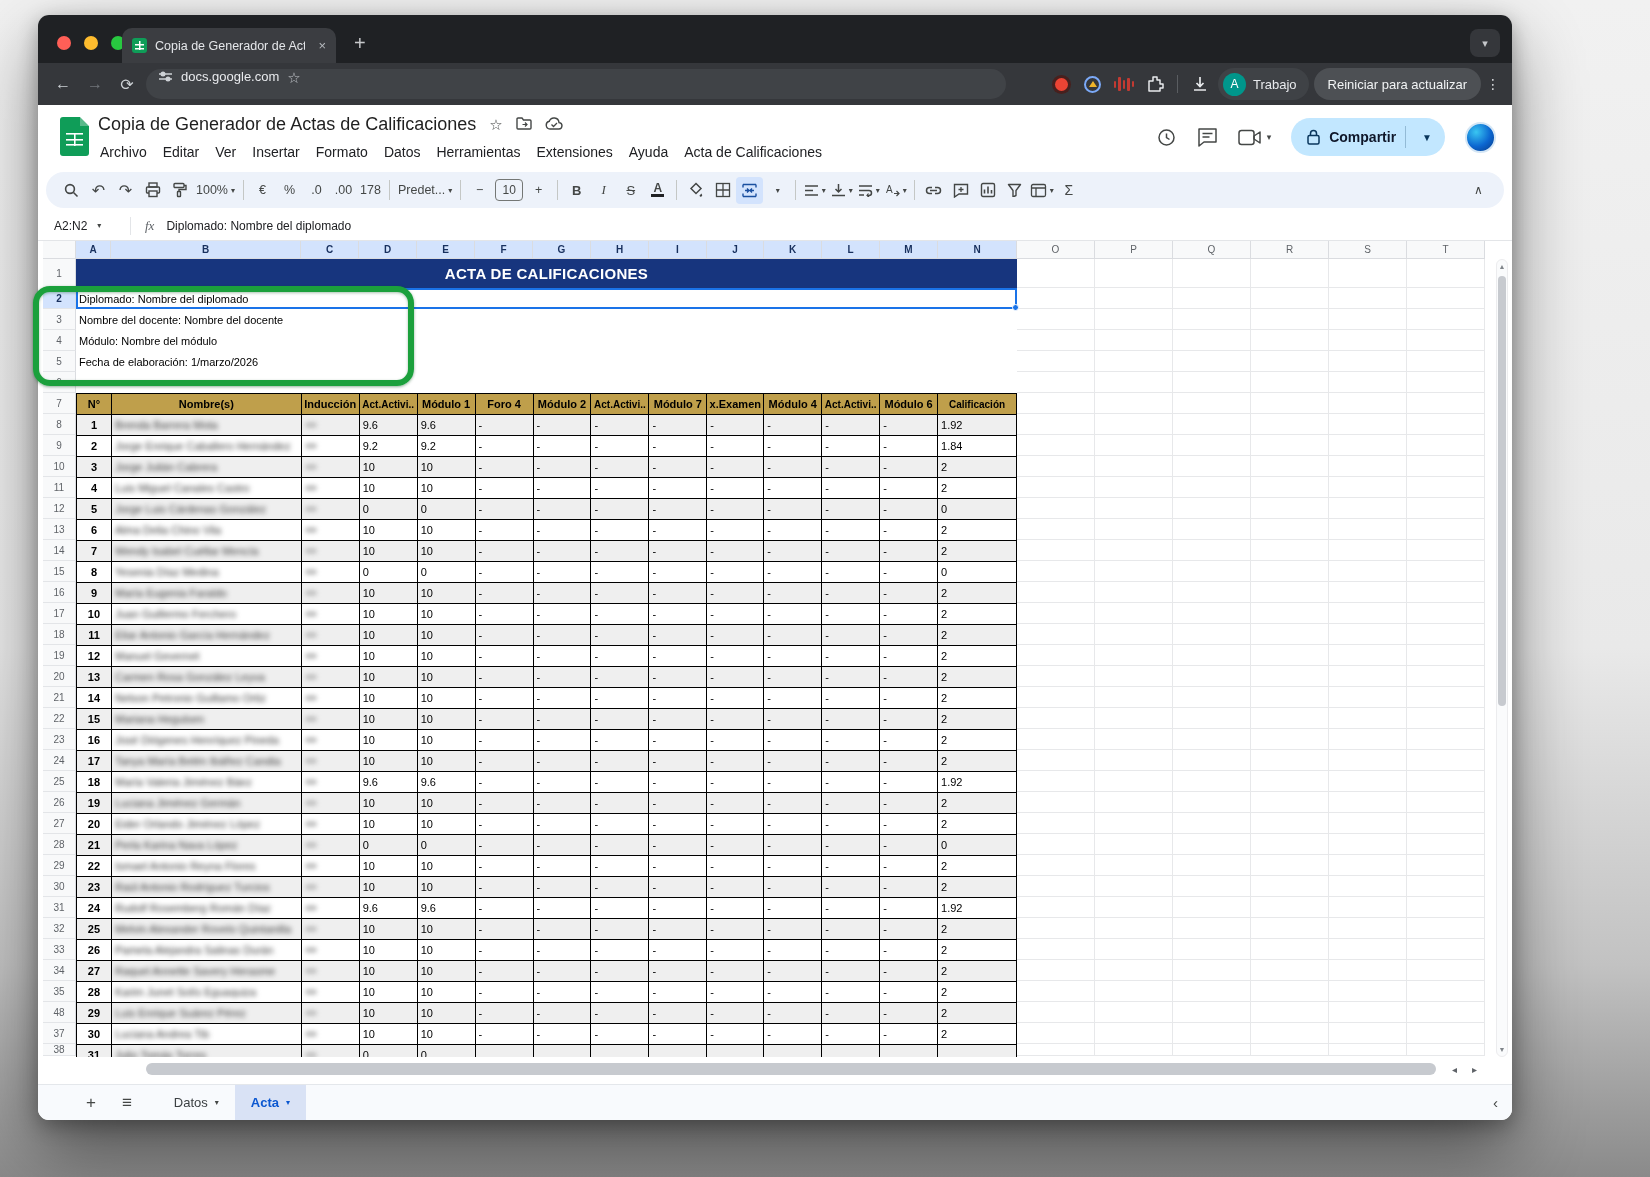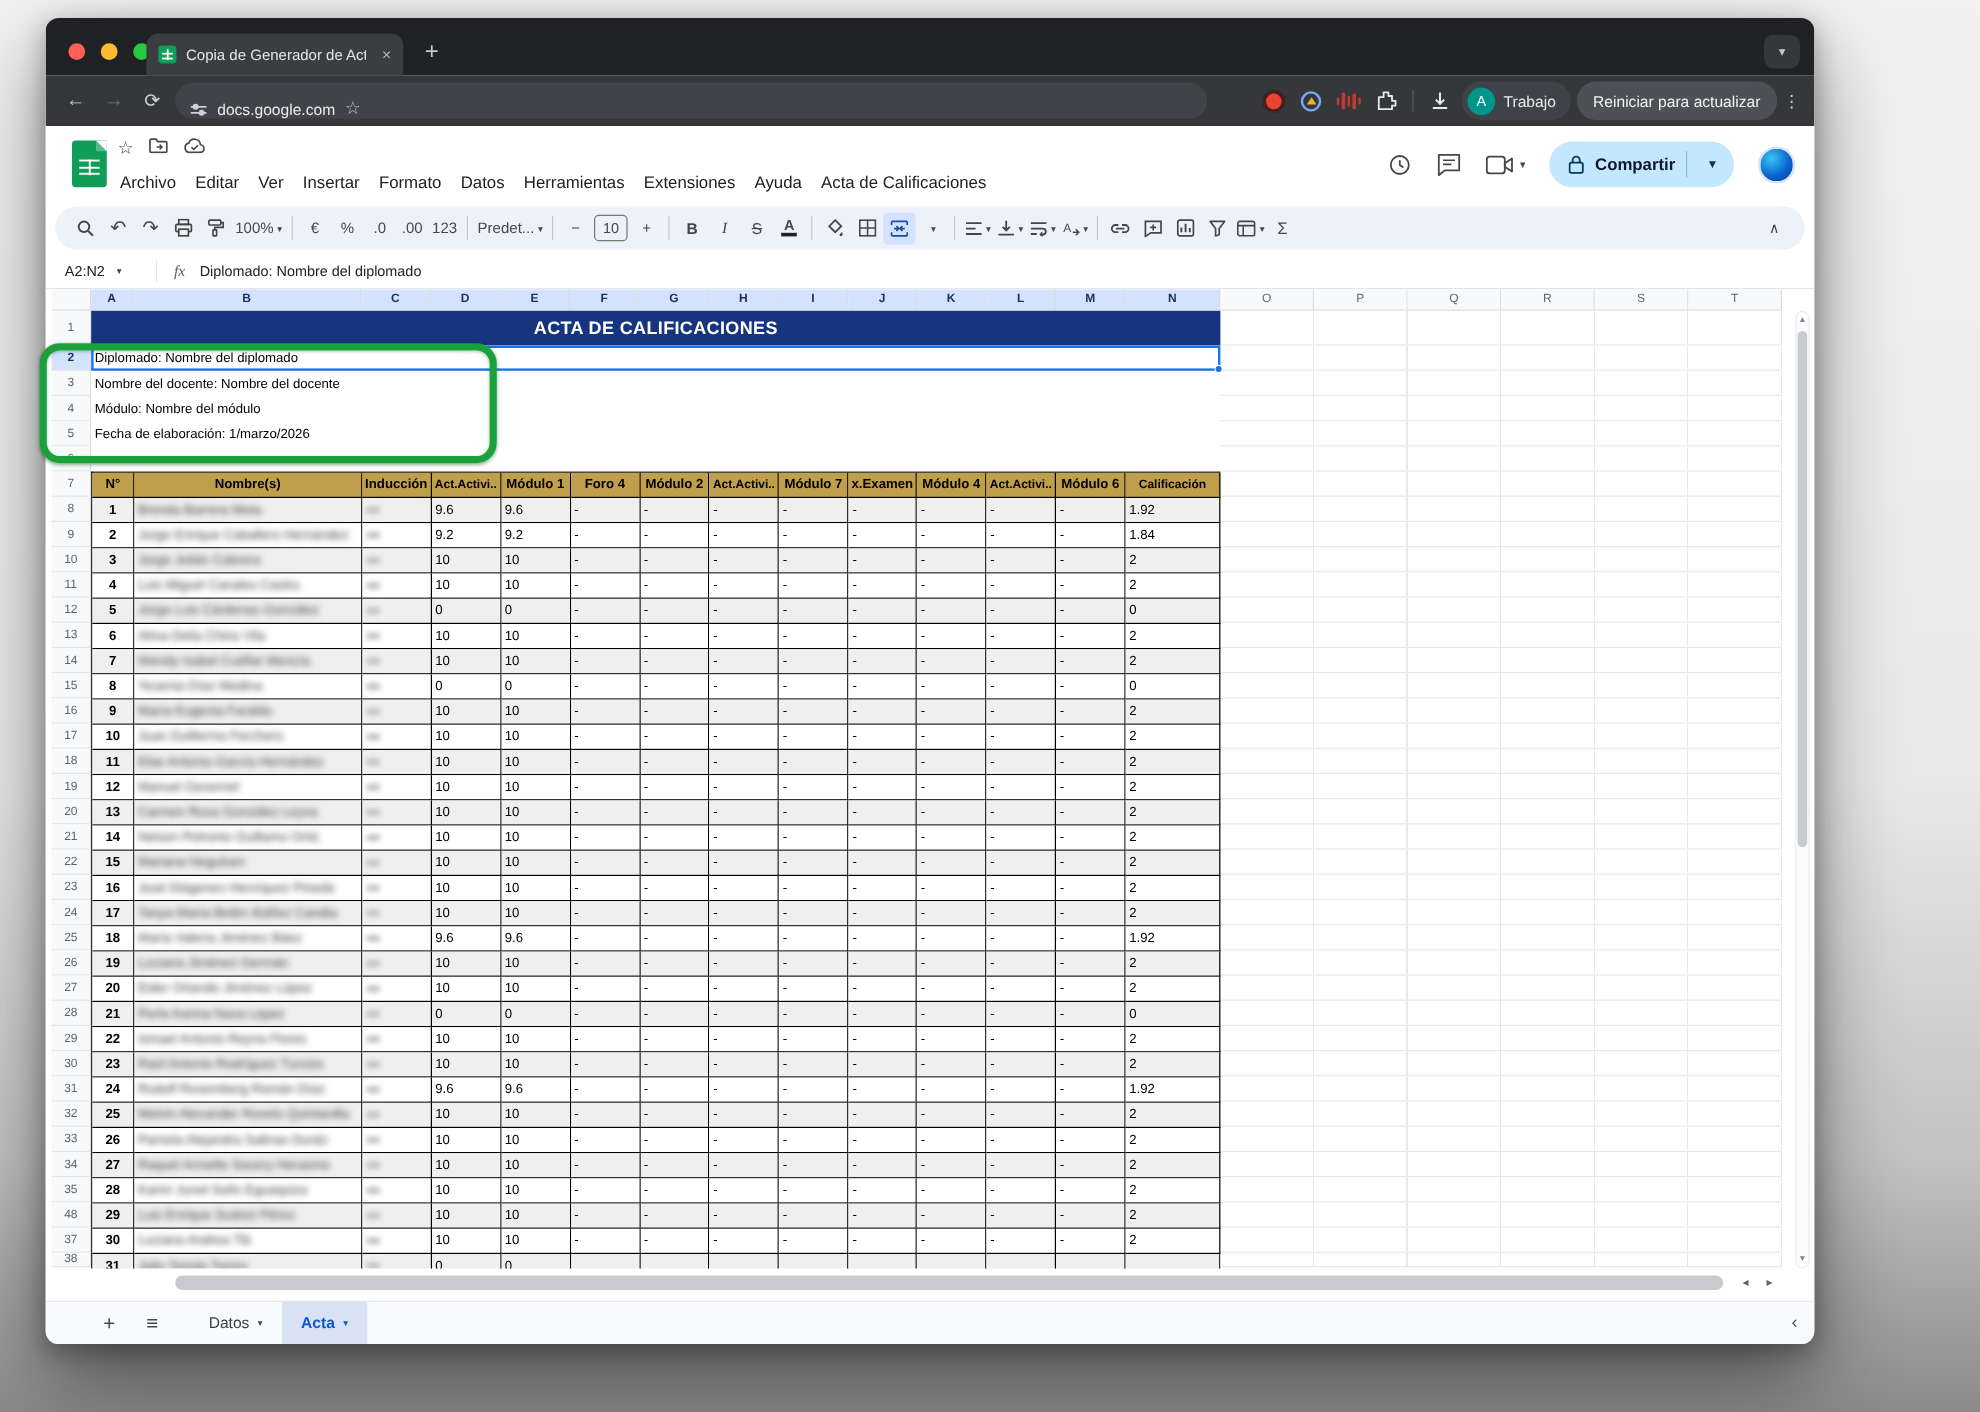--- a/index.html
+++ b/index.html
@@ -22,21 +22,21 @@
   .tabsearch { position:absolute; right:12px; top:14px; width:30px; height:28px; background:#35373b; border-radius:8px;
                color:#c6c8cb; display:flex; align-items:center; justify-content:center; font-size:11px; }
   .favicon16 { width:15px; height:15px; border-radius:3px; background:#0f9d58; position:relative; flex:0 0 auto; }
   .favicon16::after { content:""; position:absolute; left:3px; top:3px; right:3px; bottom:3px;
       background:linear-gradient(#fff,#fff) 0 3px/9px 1.5px no-repeat, linear-gradient(#fff,#fff) 0 6.5px/9px 1.5px no-repeat, linear-gradient(#fff,#fff) 4px 0/1.5px 9px no-repeat; }
 
   
   .urlbar { height:42px; background:#35373b; display:flex; align-items:center; padding:0 12px; gap:6px; }
   .navic { width:26px; text-align:center; color:#cdd1d5; font-size:16px; }
   .navic.dis { color:#72767b; }
-  .urlpill { width:860px; height:30px; background:#404347; border-radius:15px; display:flex; align-items:flex-end; padding:0 12px; gap:8px; }
+  .urlpill { width:860px; height:30px; background:#404347; border-radius:15px; display:flex; align-items:flex-start; padding:0 12px; gap:8px; }
   .urlhost { color:#e8eaed; font-size:13px; }
   .urlpath { color:#9aa0a6; font-size:13px; white-space:nowrap; overflow:hidden; flex:1; }
   .urlstar { color:#bdc1c6; font-size:15px; }
   .uright { margin-left:auto; display:flex; align-items:center; gap:5px; }
   .cicon { width:26px; height:26px; display:flex; align-items:center; justify-content:center; }
   .recdot { width:13px; height:13px; border-radius:50%; background:#ec4434; box-shadow:0 0 0 3px #47201e; }
   .bluering { width:17px; height:17px; border-radius:50%; border:2.5px solid #7ba9f7; display:flex; align-items:center; justify-content:center; }
   .bluering i { width:0; height:0; border-left:4px solid transparent; border-right:4px solid transparent; border-bottom:6px solid #f0b429; }
   .wave { display:flex; align-items:center; gap:2px; height:16px; }
   .wave i { width:2.5px; background:#c23a32; border-radius:1px; }
@@ -214,20 +214,21 @@
         <span class="lbl">Trabajo</span>
       </span>
       <span class="restart">Reiniciar para actualizar</span>
       <span class="kebab">⋮</span>
     </div>
   </div>
 
   <div class="shead">
     <div class="slogo"></div>
     <div class="dtitle">
+      <span>Copia de Generador de Actas de Calificaciones</span>
       <span class="ticon">☆</span>
       <span class="ticon">
         <svg width="16" height="14" viewBox="0 0 16 14">
             <path d="M1 3a1 1 0 011-1h4l1.5 2H14a1 1 0 011 1v7a1 1 0 01-1 1H2a1 1 0 01-1-1z" fill="none" stroke="#444746" stroke-width="1.4"></path>
             <path d="M6.5 8.5h4M9 6.5l2 2-2 2" stroke="#444746" stroke-width="1.2" fill="none"></path>
           </svg>
       </span>
       <span class="ticon">
         <svg width="18" height="13" viewBox="0 0 18 13">
             <path d="M5 12h8.5a3.2 3.2 0 00.5-6.4A5 5 0 004.3 4.3 3.9 3.9 0 005 12z" fill="none" stroke="#444746" stroke-width="1.4"></path>
@@ -312,21 +313,21 @@
       </span>
       <span class="tb txt">
           <span>100%</span>
           <span class="mini">▾</span>
         </span>
       <span class="tbsep"></span>
       <span class="tb txt">€</span>
       <span class="tb txt">%</span>
       <span class="tb txt">.0</span>
       <span class="tb txt">.00</span>
-      <span class="tb txt">123</span>
+      <span class="tb txt">178</span>
       <span class="tbsep"></span>
       <span class="tb txt">
           <span>Predet...</span>
           <span class="mini">▾</span>
         </span>
       <span class="tbsep"></span>
       <span class="tb txt">−</span>
       <span class="sizebox">10</span>
       <span class="tb txt">+</span>
       <span class="tbsep"></span>

